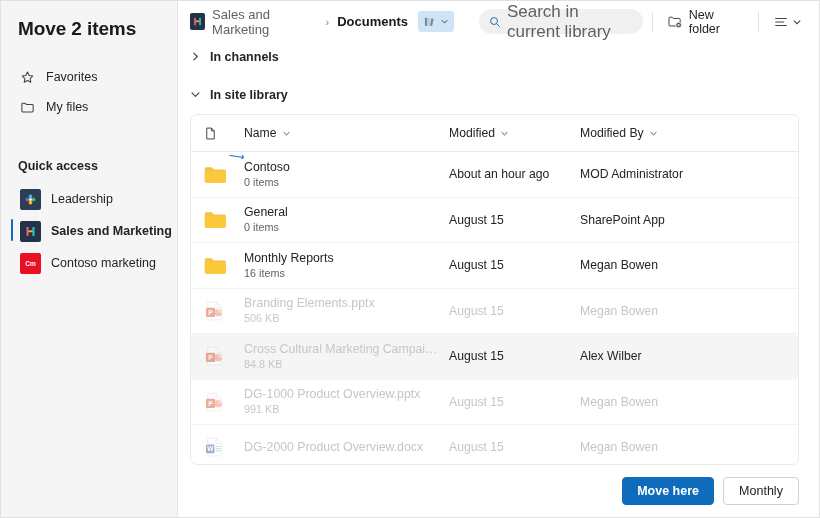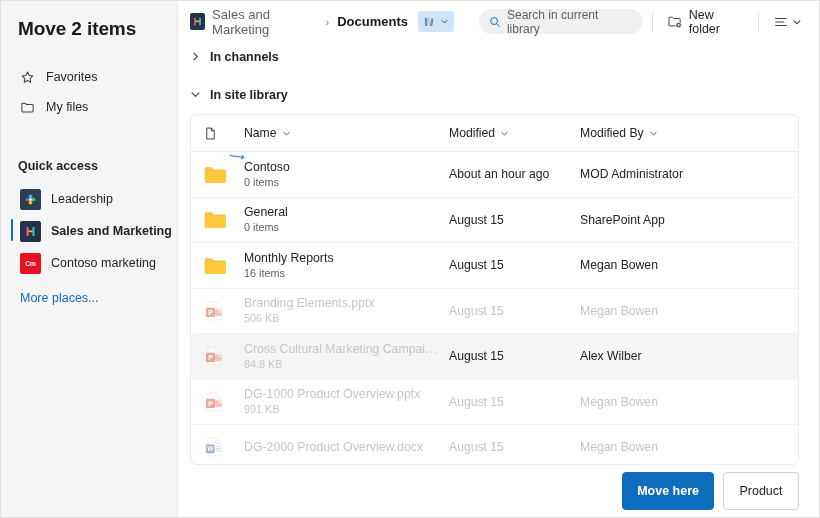--- a/index.html
+++ b/index.html
@@ -130,21 +130,21 @@
   .searchbox {
     margin-left: 25px;
     width: 172px;
     height: 25px;
     background: #f0f0f0;
     border-radius: 13px;
     display: flex; align-items: center;
     gap: 6px; padding: 0 10px;
     cursor: text;
   }
-  .searchbox .ph { font-size: 12px; color: #616161; }
+  .searchbox .ph { font-size: 17px; color: #616161; }
   .vdiv { width: 1px; height: 20px; background: #e1e1e1; margin: 0 9px; }
   .cmd-btn {
     display: flex; align-items: center; gap: 6px;
     font-size: 12.5px; color: #242424;
     padding: 4px 5px; border-radius: 3px; cursor: pointer;
   }
   .cmd-btn.iconic { gap: 3px; }
 
   .sections { padding: 0 0 0 0; flex-shrink: 0; }
   .sect {
@@ -205,21 +205,21 @@
 
   
   .footer {
     height: 52px;
     flex-shrink: 0;
     display: flex; align-items: center; justify-content: flex-end;
     gap: 9px; padding-right: 20px;
     background: #fff;
   }
   .btn {
-    height: 38px; min-width: 76px;
+    height: 28px; min-width: 76px;
     border-radius: 4px;
     font-size: 12.5px;
     display: flex; align-items: center; justify-content: center;
     cursor: pointer; padding: 0 14px;
   }
   .btn-primary { background: #0f6cbd; color: #fff; font-weight: bold; border: 1px solid #0f6cbd; }
   .btn-default { background: #fff; color: #242424; border: 1px solid #d1d1d1; }
 
   svg { display: block; }
 </style>
@@ -275,21 +275,20 @@
         </svg>
       </span>
       <span class="label">Sales and Marketing</span>
     </div>
 
     <div class="qa-item">
       <span class="site-ico ico-contoso">Cm</span>
       <span class="label">Contoso marketing</span>
     </div>
 
-    <div class="more-places">More places...</div>
   </div>
 
   <div class="main">
 
     <div class="cmdbar">
       <div class="crumbs">
         <span class="crumb-site-ico">
           <svg width="11" height="11" viewBox="0 0 16 16">
             <rect x="3.1" y="2.6" width="2.5" height="10.8" rx="0.6" fill="#e8618c"></rect>
             <rect x="10.4" y="2.6" width="2.5" height="10.8" rx="0.6" fill="#27c6c6"></rect>
@@ -555,17 +554,17 @@
             <span class="rcell">August 15</span>
           </div>
         <div class="col-by">
             <span class="rcell">Megan Bowen</span>
           </div>
       </div>
     </div>
 
     <div class="footer">
       <div class="btn btn-primary">Move here</div>
-      <div class="btn btn-default">Product</div>
+      <div class="btn btn-default">Monthly</div>
     </div>
 
   </div>
 </div>
 
 </body></html>

